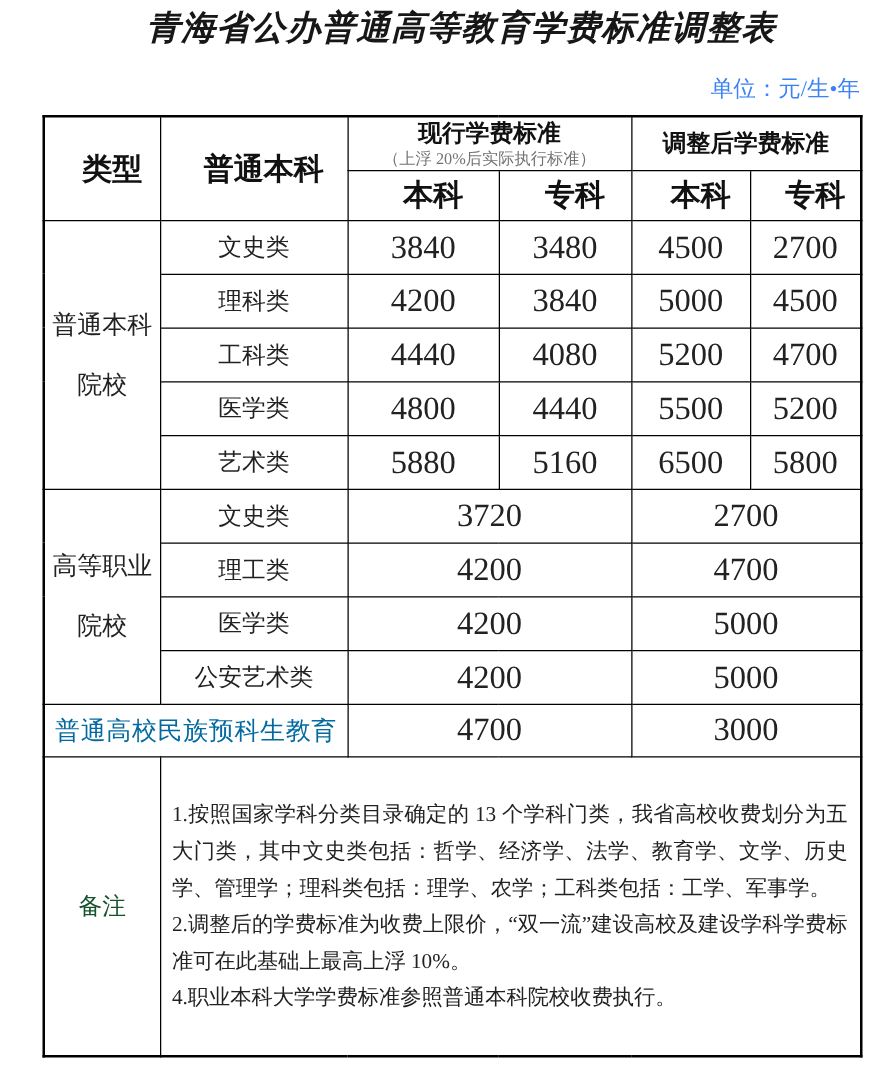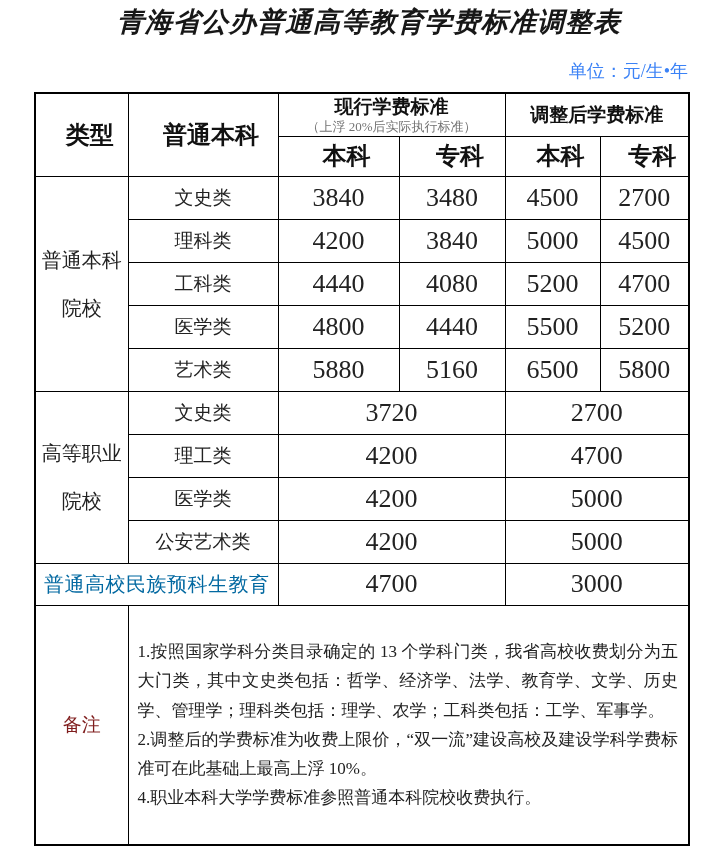--- a/index.html
+++ b/index.html
@@ -59,21 +59,21 @@
     font-weight: 400;
     font-size: 13px;
     color: #737373;
     line-height: 1.15;
     display: block;
   }
   .cn  { font-size: 19px; color: #222; }
   .num { font-family: "Liberation Serif", serif; font-size: 26px; color: #222; }
   .type-cell { font-size: 20px; line-height: 2.4; color: #222; }
   .prep-label { font-size: 20px; color: #0369a1; letter-spacing: 0.5px; }
-  .remark-label { font-size: 19px; color: #7f1d1d; }
+  .remark-label { font-size: 19px; color: #14532d; }
   .remark-cell {
     text-align: left;
     padding: 10px 10px 10px 9px;
     vertical-align: middle;
   }
   .remark-item {
     font-size: 17px;
     line-height: 1.72;
     color: #222;
     text-align: justify;

